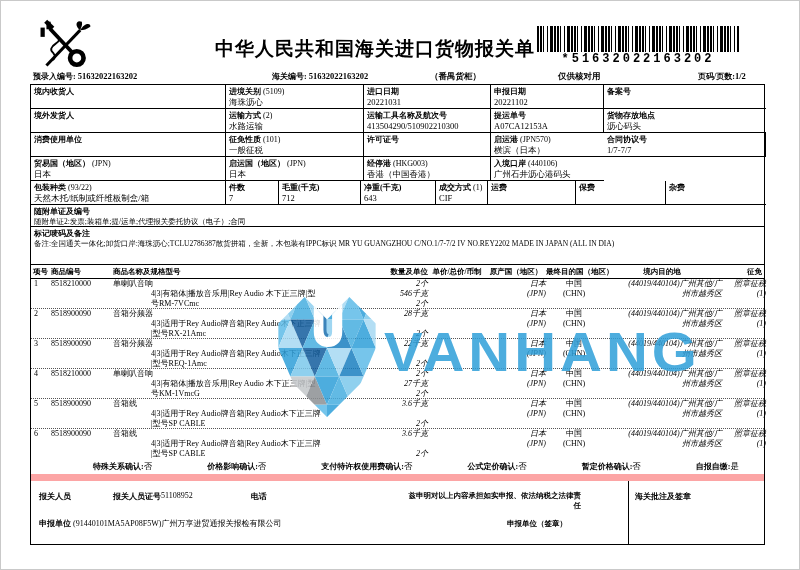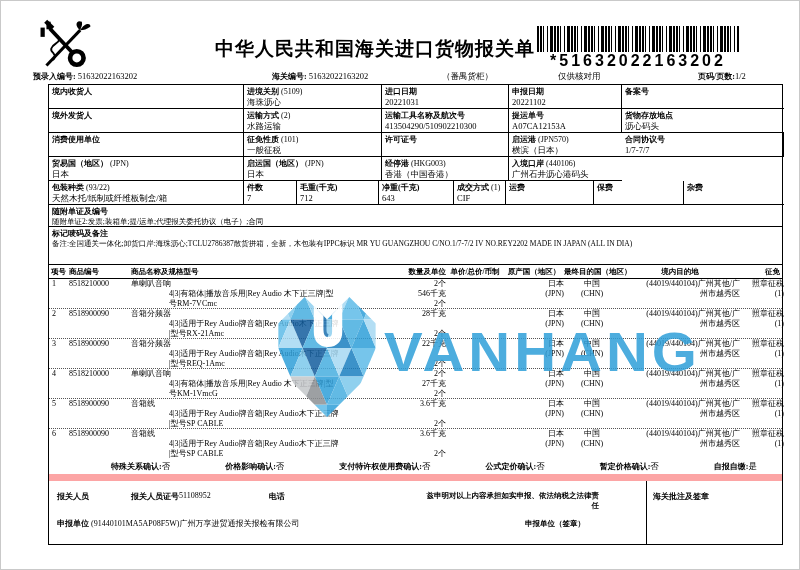--- a/index.html
+++ b/index.html
@@ -7,27 +7,27 @@
         font-family:"Liberation Serif","DejaVu Serif",serif;color:#000;
         box-shadow:inset 0 0 0 1px #c9c9c9;overflow:hidden;}
   
   .emblem{position:absolute;left:38px;top:18px;}
   .title{position:absolute;left:140px;top:36px;width:470px;text-align:center;
          font-size:19px;font-weight:bold;letter-spacing:1px;}
   .barcode{position:absolute;left:537px;top:26px;width:202px;text-align:center;}
   .bars{height:26px;background:repeating-linear-gradient(90deg,
         #000 0 2px,#fff 2px 3px,#000 3px 5px,#fff 5px 6px,#000 6px 7px,#fff 7px 10px,
         #000 10px 11px,#fff 11px 13px,#000 13px 16px,#fff 16px 17px);}
-  .bars-text{font-family:Liberation Sans, sans-serif;font-weight:bold;font-size:16px;
+  .bars-text{font-family:Liberation Mono, monospace;font-weight:bold;font-size:12px;
         letter-spacing:3px;white-space:nowrap;}
-  .subheader{position:absolute;left:0;top:71px;width:800px;height:13px;font-size:8.5px;}
+  .subheader{position:absolute;left:0;top:71px;width:800px;height:13px;font-size:8.5px;font-weight:bold;}
   .subheader .sh{position:absolute;white-space:nowrap;}
   .sh b{font-size:8px;}
   
-  .form{position:absolute;left:48px;top:84px;width:735px;height:461px;
+  .form{position:absolute;left:30px;top:84px;width:735px;height:461px;
         border:1.5px solid #000;box-sizing:border-box;font-size:8.5px;}
   .igrid{display:grid;grid-template-columns:195px 138px 127px 113px 162px;grid-auto-rows:24px;}
   .igrid2{display:grid;grid-template-columns:195px 53px 82px 75px 52px 88px 90px 100px;grid-auto-rows:24px;}
   .cell{border-right:1px solid #000;border-bottom:1px solid #000;padding:1px 3px 0 3px;
         overflow:hidden;box-sizing:border-box;}
   .cell.last{border-right:none;}
   .lbl{font-weight:bold;font-size:8px;white-space:nowrap;}
   .lbl .code{font-weight:normal;}
   .val{font-size:8.5px;white-space:nowrap;}
   .wide-row{border-bottom:1px solid #000;padding:1px 3px;box-sizing:border-box;overflow:hidden;}
@@ -40,21 +40,21 @@
          align-items:center;box-sizing:border-box;}
   .ghead div{white-space:nowrap;overflow:visible;}
   .gbody{height:180px;}
   .grow{display:grid;grid-template-columns:20px 62px 225px 90px 58px 60px 56px 120px 44px;
         height:30px;box-sizing:border-box;border-bottom:1px dotted #555;font-size:8px;
         line-height:10px;}
   .grow:last-child{border-bottom:none;}
   .gc div{height:10px;white-space:nowrap;overflow:visible;}
   .gc.no{padding-left:3px;}
   .gc.name .ind{padding-left:38px;}
-  .gc.qty,.gc.origin,.gc.domestic,.gc.levy{text-align:right;}
+  .gc.qty,.gc.origin,.gc.domestic,.gc.levy{text-align:right;font-style:italic;}
   .gc.dest{text-align:center;}
   
   .confirm{height:22px;border-bottom:7px solid #fca5a5;display:flex;align-items:center;
            justify-content:space-between;padding:0 25px 0 62px;font-size:8px;box-sizing:border-box;}
   .confirm b{font-size:8px;}
   .confirm span.c-val{font-size:8.5px;}
   
   .footer{display:grid;grid-template-columns:330px 173px 229px;height:64px;box-sizing:border-box;gap:47px;}
   .f-left{padding:10px 0 0 8px;font-size:8px;}
   .f-left .l1{display:flex;gap:0;}
@@ -93,21 +93,21 @@
   <div class="barcode">
     <div class="bars"></div>
     <div class="bars-text">*51632022163202</div>
   </div>
 
   <div class="subheader">
     <span class="sh" style="left:33px"><b>预录入编号:</b>
       <span>51632022163202</span></span>
     <span class="sh" style="left:272px"><b>海关编号:</b>
       <span>51632022163202</span></span>
-    <span class="sh" style="left:442px">（番禺货柜）</span>
+    <span class="sh" style="left:430px">（番禺货柜）</span>
     <span class="sh" style="left:558px">仅供核对用</span>
     <span class="sh" style="left:698px"><b>页码/页数:</b><span>1/2</span></span>
   </div>
 
   <div class="form">
 
     <div class="igrid">
 
       <div class="cell">
         <div class="lbl">境内收货人</div>

